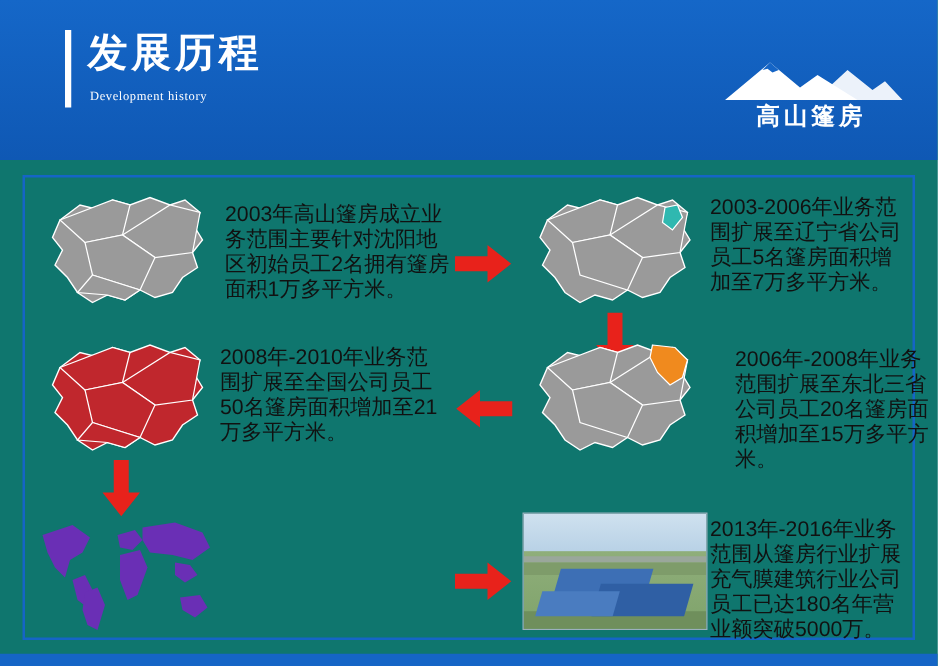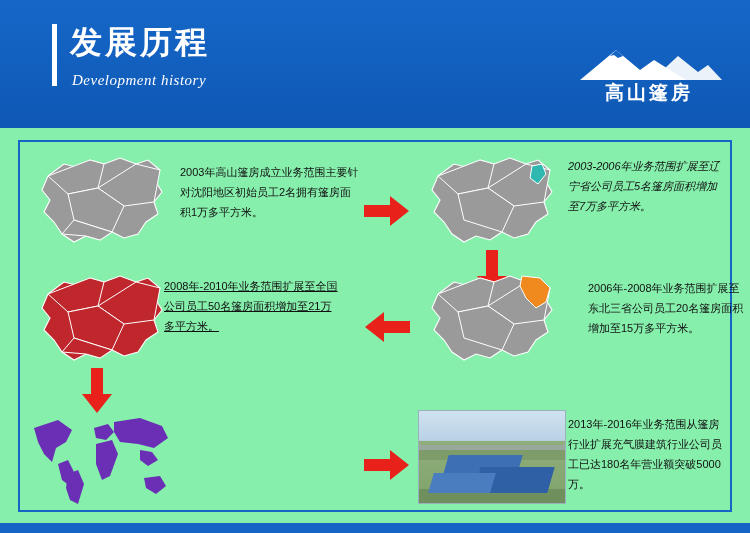--- a/index.html
+++ b/index.html
@@ -10,21 +10,21 @@
     width: 750px;
     height: 533px;
     background: #ffffff;
     font-family: "Liberation Sans", sans-serif;
     overflow: hidden;
   }
   .page {
     position: relative;
     width: 750px;
     height: 533px;
-    background: #86efac;
+    background: #0f766e;
   }
 
   
   .header {
     position: absolute;
     left: 0;
     top: 0;
     width: 750px;
     height: 128px;
     background: #1565c6;
@@ -47,24 +47,23 @@
     font-size: 32px;
     font-weight: bold;
     letter-spacing: 3px;
     line-height: 40px;
   }
   .header-sub {
     position: absolute;
     left: 72px;
     top: 72px;
     color: #ffffff;
-    font-size: 15px;
+    font-size: 10px;
     letter-spacing: 0.5px;
     font-family: "Liberation Serif", serif;
-    font-style: italic;
   }
   .logo {
     position: absolute;
     right: 18px;
     top: 44px;
     width: 160px;
     height: 68px;
   }
   .logo-mark {
     position: absolute;
@@ -102,21 +101,21 @@
     box-sizing: border-box;
   }
   .map {
     position: absolute;
     width: 148px;
     height: 104px;
   }
   .text {
     position: absolute;
     width: 176px;
-    font-size: 11px;
+    font-size: 17px;
     line-height: 20px;
     color: #111111;
     font-family: "Liberation Sans", sans-serif;
   }
 
   
   .arrow-right, .arrow-left {
     position: absolute;
     width: 46px;
     height: 34px;
@@ -220,21 +219,21 @@
       </div>
       <div class="text" style="left:152px; top:14px; width:180px;">2003年高山篷房成立业务范围主要针对沈阳地区初始员工2名拥有篷房面积1万多平方米。</div>
     </div>
 
     <div class="arrow-right" style="left:344px; top:52px;">
       <svg viewBox="0 0 46 34" width="46" height="34">
         <path d="M0 11 L26 11 L26 2 L45 17 L26 32 L26 23 L0 23 Z" fill="#e8221b"></path>
       </svg>
     </div>
 
-    <div class="cell" style="left:398px; top:6px; width:310px; height:110px;font-style:italic;">
+    <div class="cell" style="left:398px; top:6px; width:310px; height:110px;">
       <div class="map" style="left:0px; top:2px;">
         <svg viewBox="0 0 148 104" width="148" height="104">
           <path d="M20 26 L36 14 L52 18 L62 10 L76 14 L92 8 L108 14 L120 10 L132 20 L128 32 L134 42 L126 52 L130 64 L118 72 L110 84 L96 88 L84 82 L72 90 L58 86 L46 92 L34 84 L26 72 L16 62 L22 50 L14 40 Z" fill="#9a9a9a" stroke="#ffffff" stroke-width="1.1"></path>
           <path d="M20 26 L62 10 L76 14 L70 38 L40 44 Z" fill="#9a9a9a" stroke="#ffffff" stroke-width="1"></path>
           <path d="M70 38 L108 14 L132 20 L126 52 L96 56 Z" fill="#9a9a9a" stroke="#ffffff" stroke-width="1"></path>
           <path d="M40 44 L70 38 L96 56 L84 82 L46 70 Z" fill="#9a9a9a" stroke="#ffffff" stroke-width="1"></path>
           <path d="M114 16 L124 14 L128 24 L120 34 L112 28 Z" fill="#2fb8b0" stroke="#ffffff" stroke-width="1"></path>
         </svg>
       </div>
       <div class="text" style="left:150px; top:8px; width:160px;">2003-2006年业务范围扩展至辽宁省公司员工5名篷房面积增加至7万多平方米。</div>
@@ -268,21 +267,21 @@
     <div class="cell" style="left:8px; top:124px; width:336px; height:112px;">
       <div class="map" style="left:0px; top:2px;">
         <svg viewBox="0 0 148 104" width="148" height="104">
           <path d="M20 26 L36 14 L52 18 L62 10 L76 14 L92 8 L108 14 L120 10 L132 20 L128 32 L134 42 L126 52 L130 64 L118 72 L110 84 L96 88 L84 82 L72 90 L58 86 L46 92 L34 84 L26 72 L16 62 L22 50 L14 40 Z" fill="#c0272d" stroke="#ffffff" stroke-width="1.1"></path>
           <path d="M20 26 L62 10 L76 14 L70 38 L40 44 Z" fill="#c0272d" stroke="#ffffff" stroke-width="1"></path>
           <path d="M70 38 L108 14 L132 20 L126 52 L96 56 Z" fill="#c0272d" stroke="#ffffff" stroke-width="1"></path>
           <path d="M40 44 L70 38 L96 56 L84 82 L46 70 Z" fill="#c0272d" stroke="#ffffff" stroke-width="1"></path>
           <path d="M46 70 L84 82 L72 90 L58 86 L34 84 Z" fill="#c0272d" stroke="#ffffff" stroke-width="1"></path>
         </svg>
       </div>
-      <div class="text" style="left:136px; top:10px; width:178px;text-decoration:underline;">2008年-2010年业务范围扩展至全国公司员工50名篷房面积增加至21万多平方米。</div>
+      <div class="text" style="left:148px; top:10px; width:178px;">2008年-2010年业务范围扩展至全国公司员工50名篷房面积增加至21万多平方米。</div>
     </div>
 
     <div class="arrow-down" style="left:60px; top:226px;">
       <svg viewBox="0 0 34 46" width="34" height="46">
         <path d="M11 0 L23 0 L23 26 L32 26 L17 45 L2 26 L11 26 Z" fill="#e8221b"></path>
       </svg>
     </div>
 
     <div class="cell" style="left:8px; top:266px; width:336px; height:100px;">
       <div class="map" style="left:0px; top:0px;">

